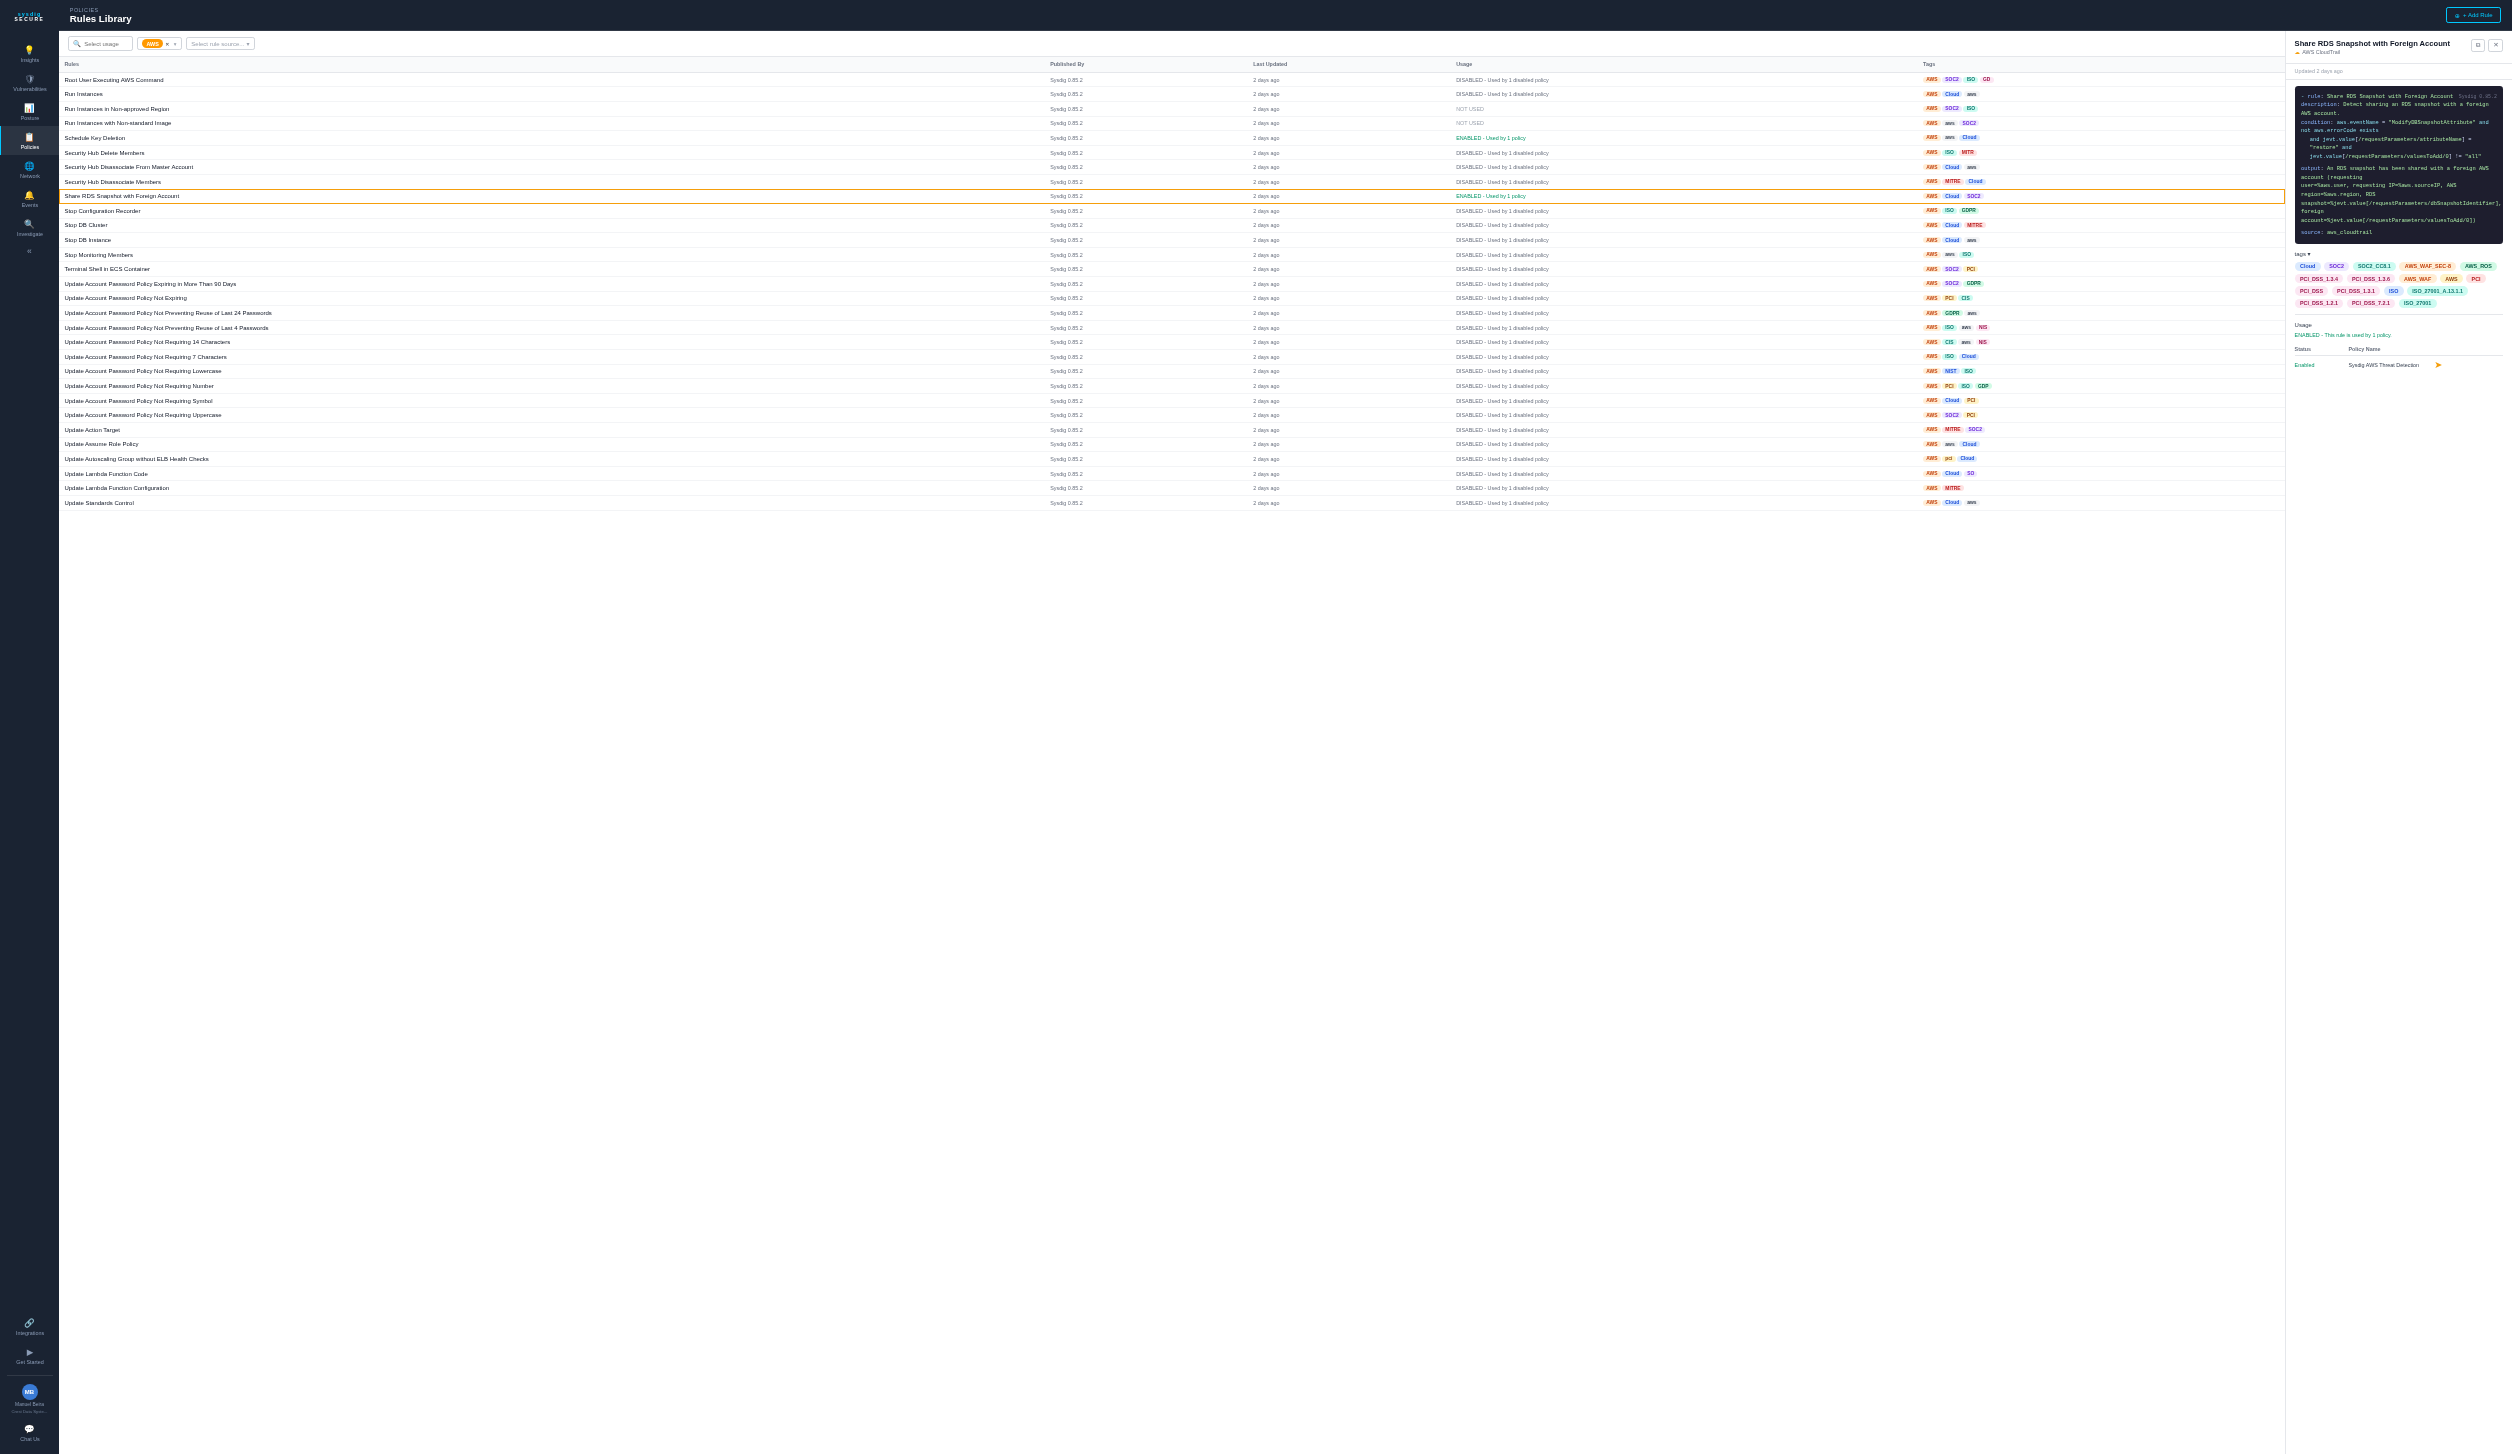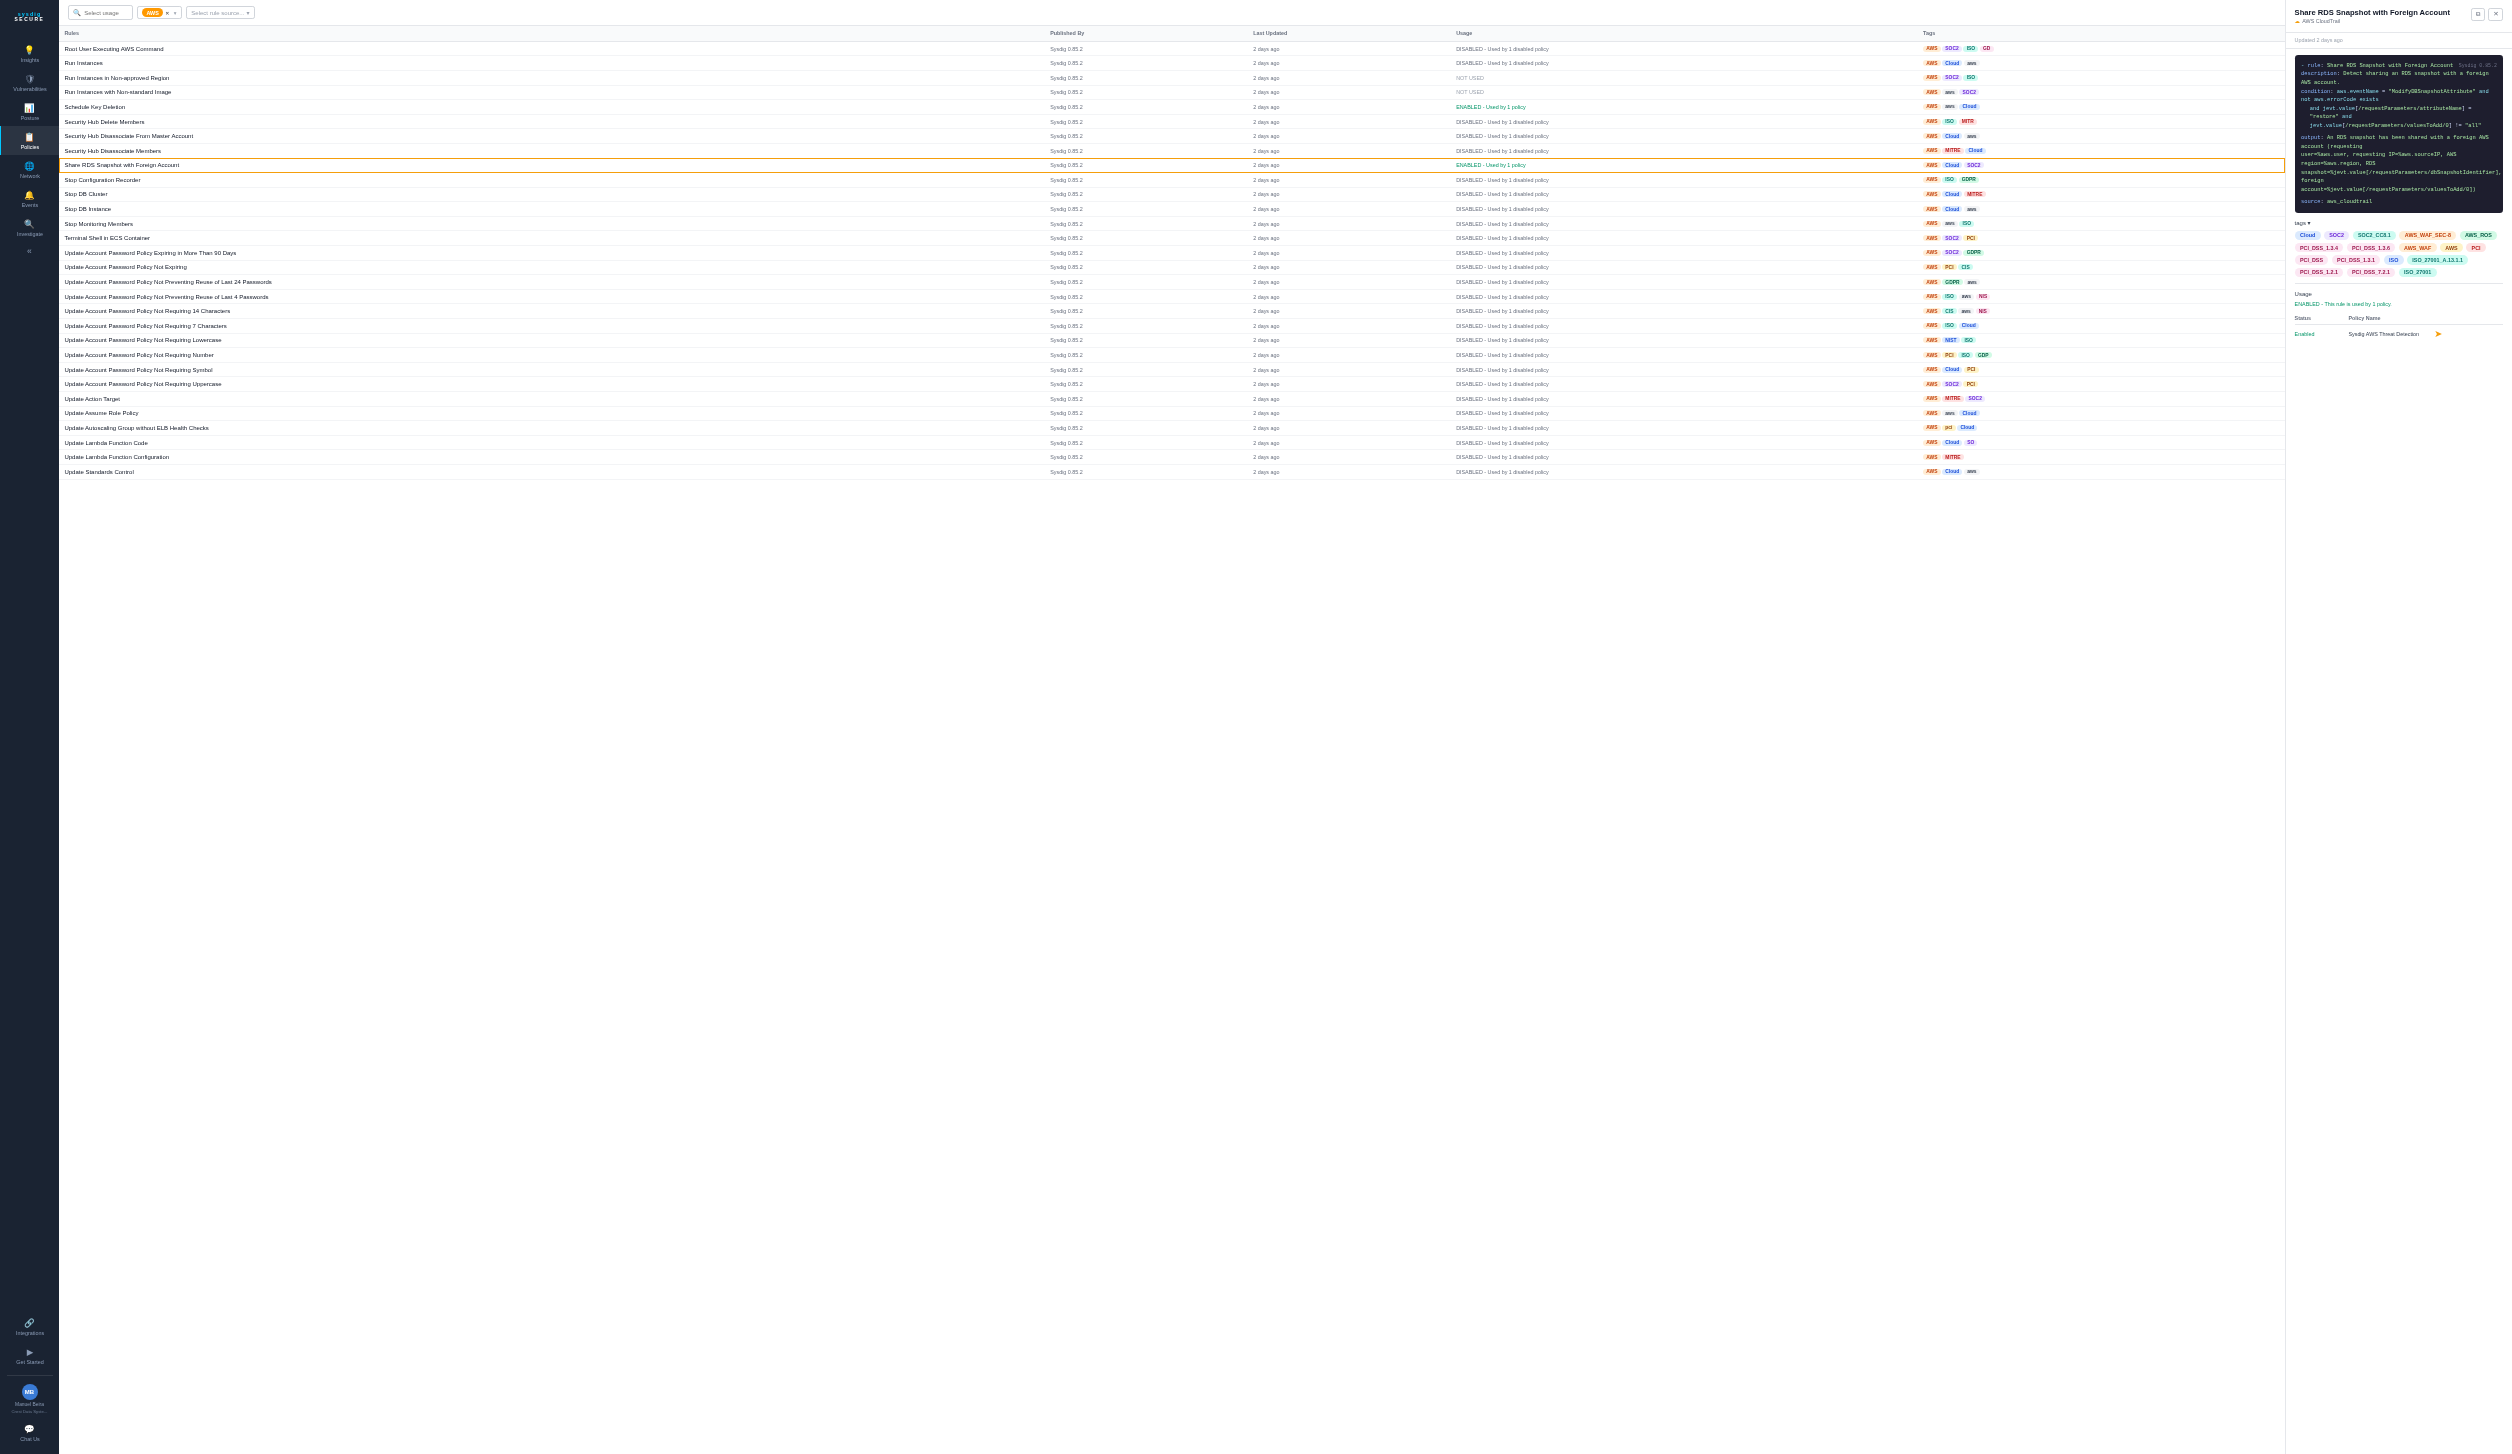--- a/index.html
+++ b/index.html
@@ -313,20 +313,32 @@
     </div>
     <div class="sidebar-item">
       <span class="sidebar-icon">💬</span>
       <span>Chat Us</span>
     </div>
   </div>
 </div>
 
 <div class="main">
 
+  <div class="top-bar">
+    <div class="top-bar-left">
+      <div>
+        <div class="breadcrumb">POLICIES</div>
+        <div class="page-title">Rules Library</div>
+      </div>
+    </div>
+    <button class="add-rule-btn">
+      <span>⊕</span>
+      <span>+ Add Rule</span>
+    </button>
+  </div>
 
   <div class="content-area">
 
     <div class="table-panel">
 
       <div class="filter-bar">
         <div class="search-box">
           <span class="search-icon">🔍</span>
           <input class="search-input" type="text" placeholder="Select usage" style="">
         </div>

